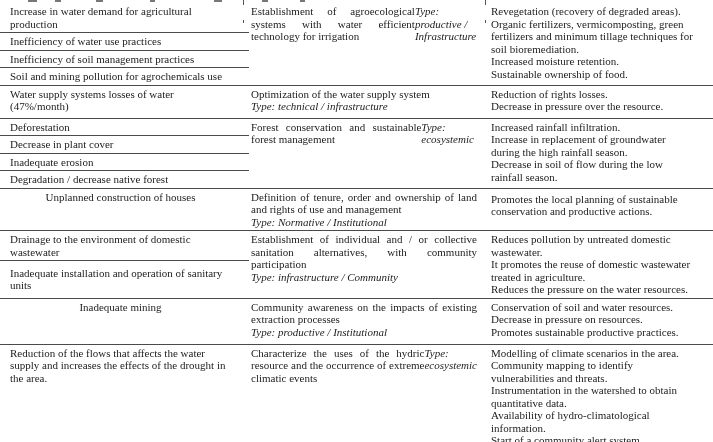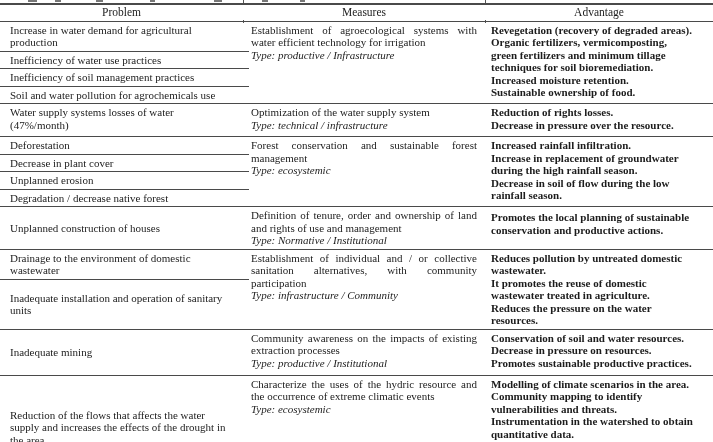--- a/index.html
+++ b/index.html
@@ -39,22 +39,22 @@
 
   .prob-rows{display:flex;flex-direction:column;height:100%;}
   .sub{
     padding:2px 12px 2px 10px;
     border-bottom:1px solid #4a4a4a;
     margin-right:-6px; 
   }
   .sub:last-child{border-bottom:none;flex:1;display:flex;align-items:center;margin-right:0;}
   .prob-pad{padding:2px 12px 2px 10px;}
   .cellbox{padding:2px 8px 2px 8px;}
-  .advbox{padding:2px 20px 2px 6px;font-weight:bold;}
-  .v-mid{display:flex;flex-direction:column;justify-content:center;height:100%;box-sizing:border-box;}
+  .advbox{padding:2px 20px 2px 6px;}
+  .v-mid{display:flex;justify-content:center;height:100%;box-sizing:border-box;}
   .mtext{text-align:justify;text-align-last:left;}
   .mtype{font-style:italic;font-family:Liberation Serif, serif;}
   .aitem{}
   td.h-g1{height:75px;} td.h-g2{height:32px;margin-top:40px;} td.h-g3{height:68px;}
   td.h-g4{height:35px;} td.h-g5{height:62px;margin-top:24px;} td.h-g6{height:45px;}
   td.h-g7{height:102px;}
 </style>
 </head>
 <body>
 
@@ -75,33 +75,28 @@
   <span class="tick-under" style="left:485px;top:20px;"></span>
 
   <table class="main">
     <colgroup>
         <col class="c-prob">
         <col class="c-meas">
         <col class="c-adv">
       </colgroup>
 
     <tbody>
-        <tr class="hdr">
-      <th>Problem</th>
-      <th>Measures</th>
-      <th>Advantage</th>
-    </tr>
 
     <tr class="grp">
       <td class="h-g1">
         <div class="prob-rows">
           <div class="sub">Increase in water demand for agricultural production</div>
           <div class="sub">Inefficiency of water use practices</div>
           <div class="sub">Inefficiency of soil management practices</div>
-          <div class="sub">Soil and water pollution for agrochemicals use</div>
+          <div class="sub">Soil and mining pollution for agrochemicals use</div>
         </div>
       </td>
       <td>
         <div class="cellbox v-mid">
           <div class="mtext">Establishment of agroecological systems with water efficient technology for irrigation</div>
           <div class="mtype">Type: productive / Infrastructure</div>
         </div>
       </td>
       <td>
         <div class="advbox">
@@ -129,21 +124,21 @@
           <div class="aitem">Decrease in pressure over the resource.</div>
         </div>
       </td>
     </tr>
 
     <tr class="grp">
       <td class="h-g3">
         <div class="prob-rows">
           <div class="sub">Deforestation</div>
           <div class="sub">Decrease in plant cover</div>
-          <div class="sub">Unplanned erosion</div>
+          <div class="sub">Inadequate erosion</div>
           <div class="sub">Degradation / decrease native forest</div>
         </div>
       </td>
       <td>
         <div class="cellbox v-mid">
           <div class="mtext">Forest conservation and sustainable forest management</div>
           <div class="mtype">Type: ecosystemic</div>
         </div>
       </td>
       <td>

